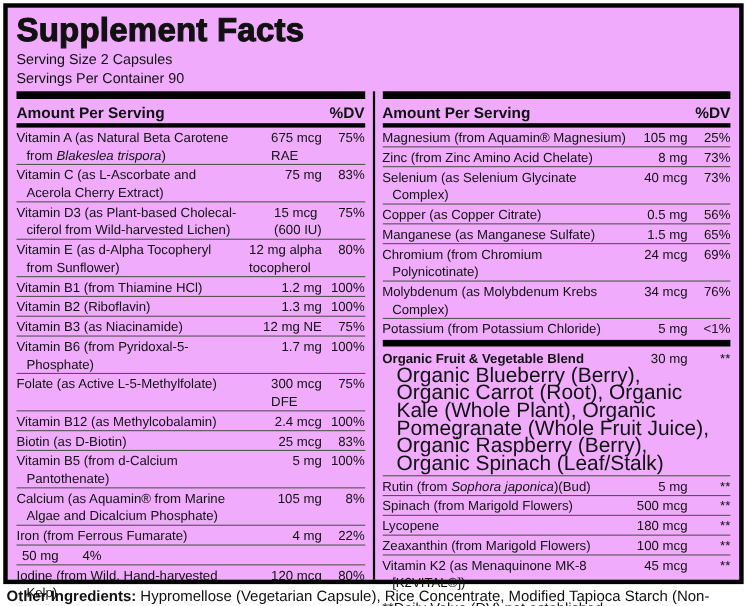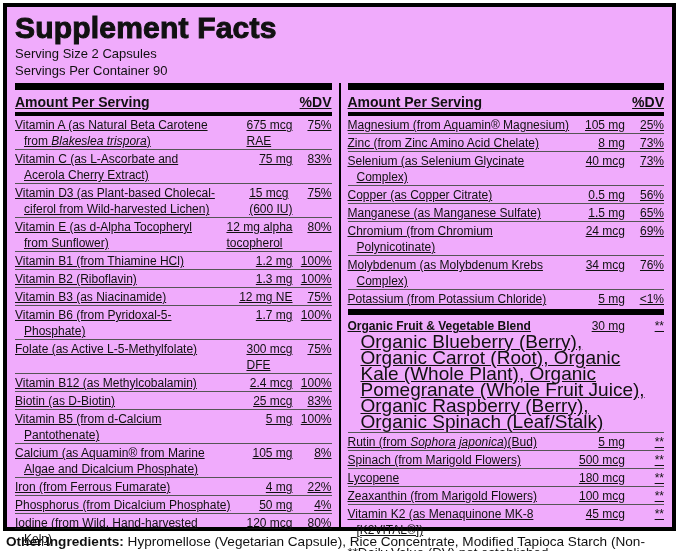--- a/index.html
+++ b/index.html
@@ -3,21 +3,21 @@
 <meta charset="utf-8">
 <style>
   html,body{margin:0;padding:0;background:#fff;}
   body{font-family:"Liberation Sans", sans-serif;color:#111;}
   .stage{position:relative;width:679px;height:551px;background:#fff;overflow:hidden;}
   .panel{position:absolute;left:3px;top:3px;width:673px;height:528px;border:4px solid #000;
          box-sizing:border-box;padding:3px 8px 0 8px;display:flex;flex-direction:column;background:#f0abfc;}
   .title{font-size:30px;font-weight:bold;line-height:34px;letter-spacing:.2px;-webkit-text-stroke:1px #111;margin-top:1px;}
   .serving-line{font-size:13px;line-height:16px;margin-top:1px;}
   .cols{display:flex;flex:1;margin-top:4px;min-height:0;align-items:stretch;}
-  .col{flex:1 1 0;min-width:0;display:flex;flex-direction:column;text-decoration:underline;}
+  .col{flex:1 1 0;min-width:0;display:flex;flex-direction:column;}
   .vdivider{width:2px;background:#000;margin:0 7px;flex:0 0 auto;}
   .header-bar{height:7px;background:#000;flex:0 0 auto;}
   .thead{display:flex;justify-content:space-between;align-items:baseline;font-weight:bold;font-size:14px;
          line-height:17px;padding:2px 0 1px 0;border-bottom:4px solid #000;margin-top:2px;}
   .rows{flex:0 0 auto;}
   .row{display:flex;align-items:flex-start;font-size:12px;line-height:16px;padding:1px 0 0 0;border-top:1px solid #555;}
   .row.no-top{border-top:none;}
   .row .n{flex:1 1 auto;min-width:0;white-space:pre-line;padding-left:9px;text-indent:-9px;}
   .row .amt{flex:0 0 auto;white-space:pre-line;text-align:left;margin-left:5px;}
   .row .dv{flex:0 0 36px;text-align:right;margin-left:3px;}
@@ -122,21 +122,20 @@
 Algae and Dicalcium Phosphate)</span></span>
               <span class="amt">105 mg</span>
               <span class="dv">8%</span>
             </div>
             <div class="row">
               <span class="n"><span>Iron (from Ferrous Fumarate)</span></span>
               <span class="amt">4 mg</span>
               <span class="dv">22%</span>
             </div>
             <div class="row">
-              <span class="n"><span>Phosphorus (from Dicalcium Phosphate)</span></span>
               <span class="amt">50 mg</span>
               <span class="dv">4%</span>
             </div>
             <div class="row">
               <span class="n"><span>Iodine (from Wild, Hand-harvested
 Kelp)</span></span>
               <span class="amt">120 mcg</span>
               <span class="dv">80%</span>
             </div>
           </div>

